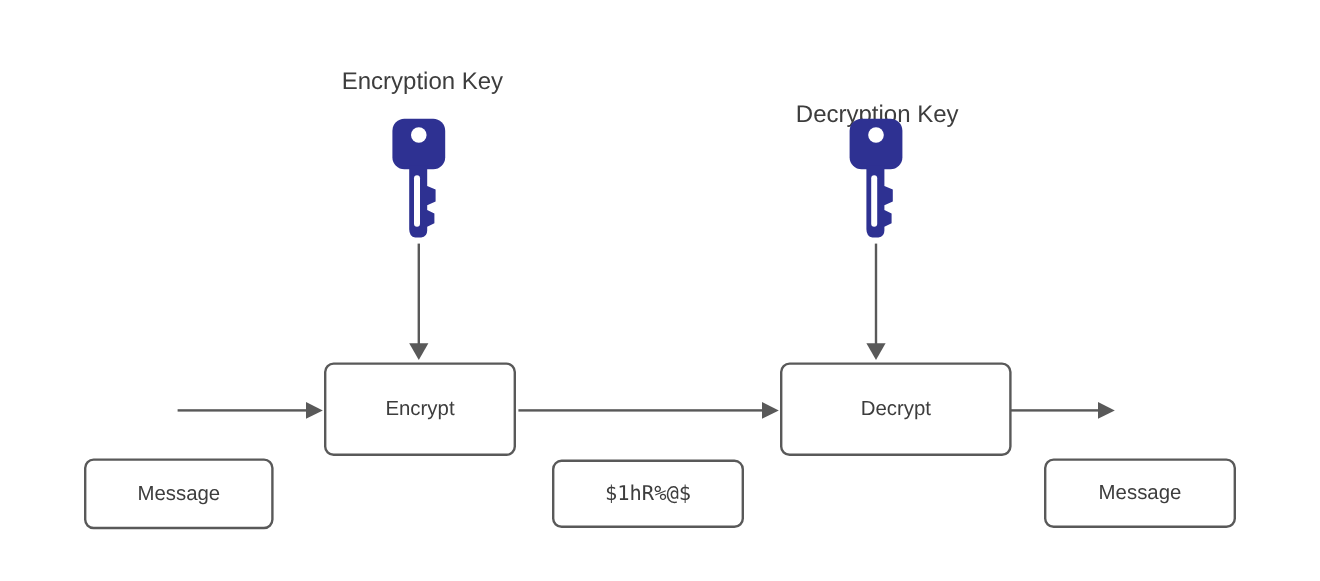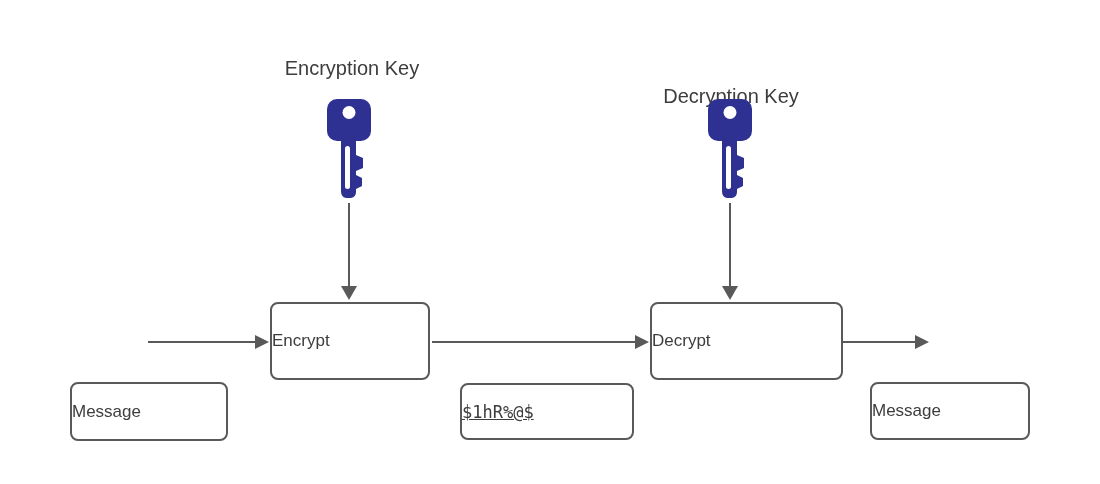--- a/index.html
+++ b/index.html
@@ -32,20 +32,21 @@
   .key-icon { position: absolute; width: 46px; height: 104px; }
   .key-body { fill: var(--key-fill); }
   .key-hole { fill: var(--key-hole); }
   .node {
     position: absolute;
     background: var(--box-fill);
     border: 2px solid var(--box-border);
     border-radius: 8px;
     display: flex;
     align-items: center;
+    justify-content: center;
     font-size: 17px;
     color: var(--text);
   }
   .cipher-text { font-family: "DejaVu Sans Mono", monospace; }
   .hline { position: absolute; height: 2px; background: var(--line); }
   .vline { position: absolute; width: 2px; background: var(--line); }
   .arrowhead-right {
     position: absolute;
     width: 0; height: 0;
     border-left: 14px solid var(--line);
@@ -112,21 +113,21 @@
   </div>
 
   <div class="node" style="left:650px; top:302px; width:193px; height:78px;">
     <span>Decrypt</span>
   </div>
 
   <div class="node" style="left:70px; top:382px; width:158px; height:59px;">
     <span>Message</span>
   </div>
 
-  <div class="node" style="left:460px; top:383px; width:174px; height:57px;text-decoration:underline;">
+  <div class="node" style="left:460px; top:383px; width:160px; height:57px;">
     <span class="cipher-text">$1hR%@$</span>
   </div>
 
   <div class="node" style="left:870px; top:382px; width:160px; height:58px;">
     <span>Message</span>
   </div>
 
 </div>
 
 </body></html>

